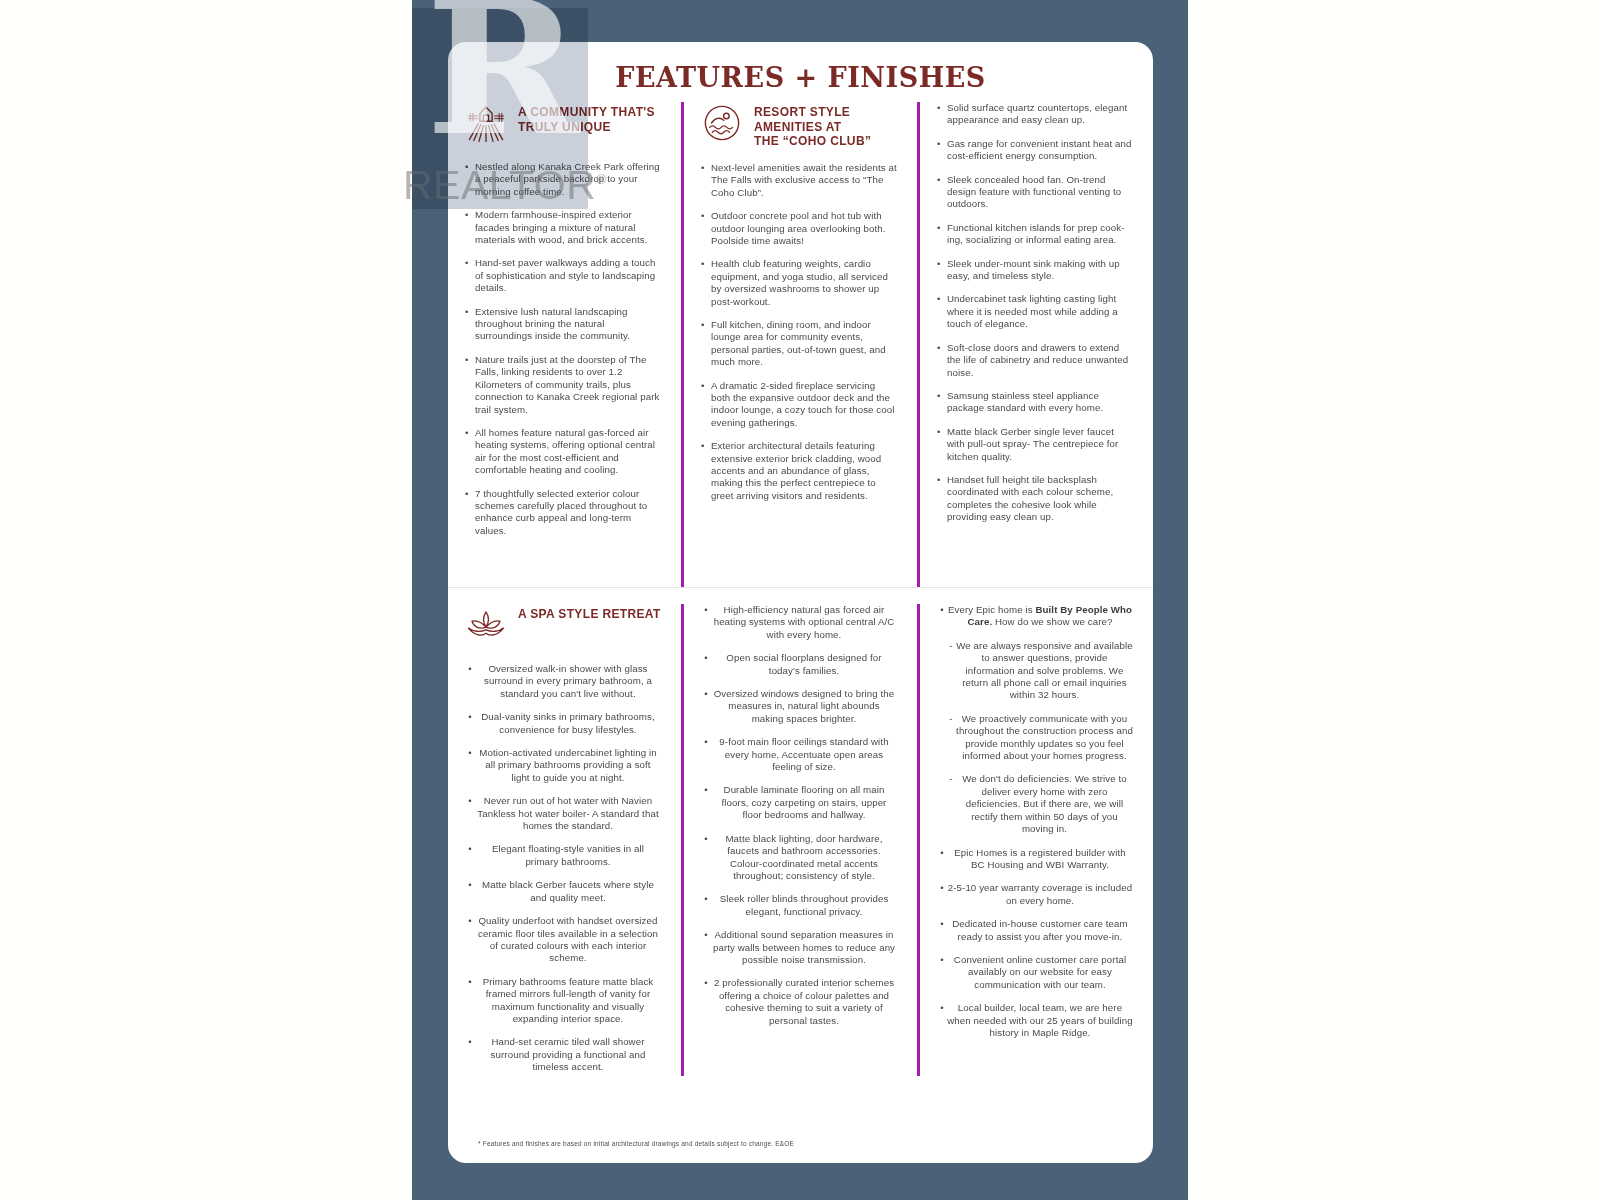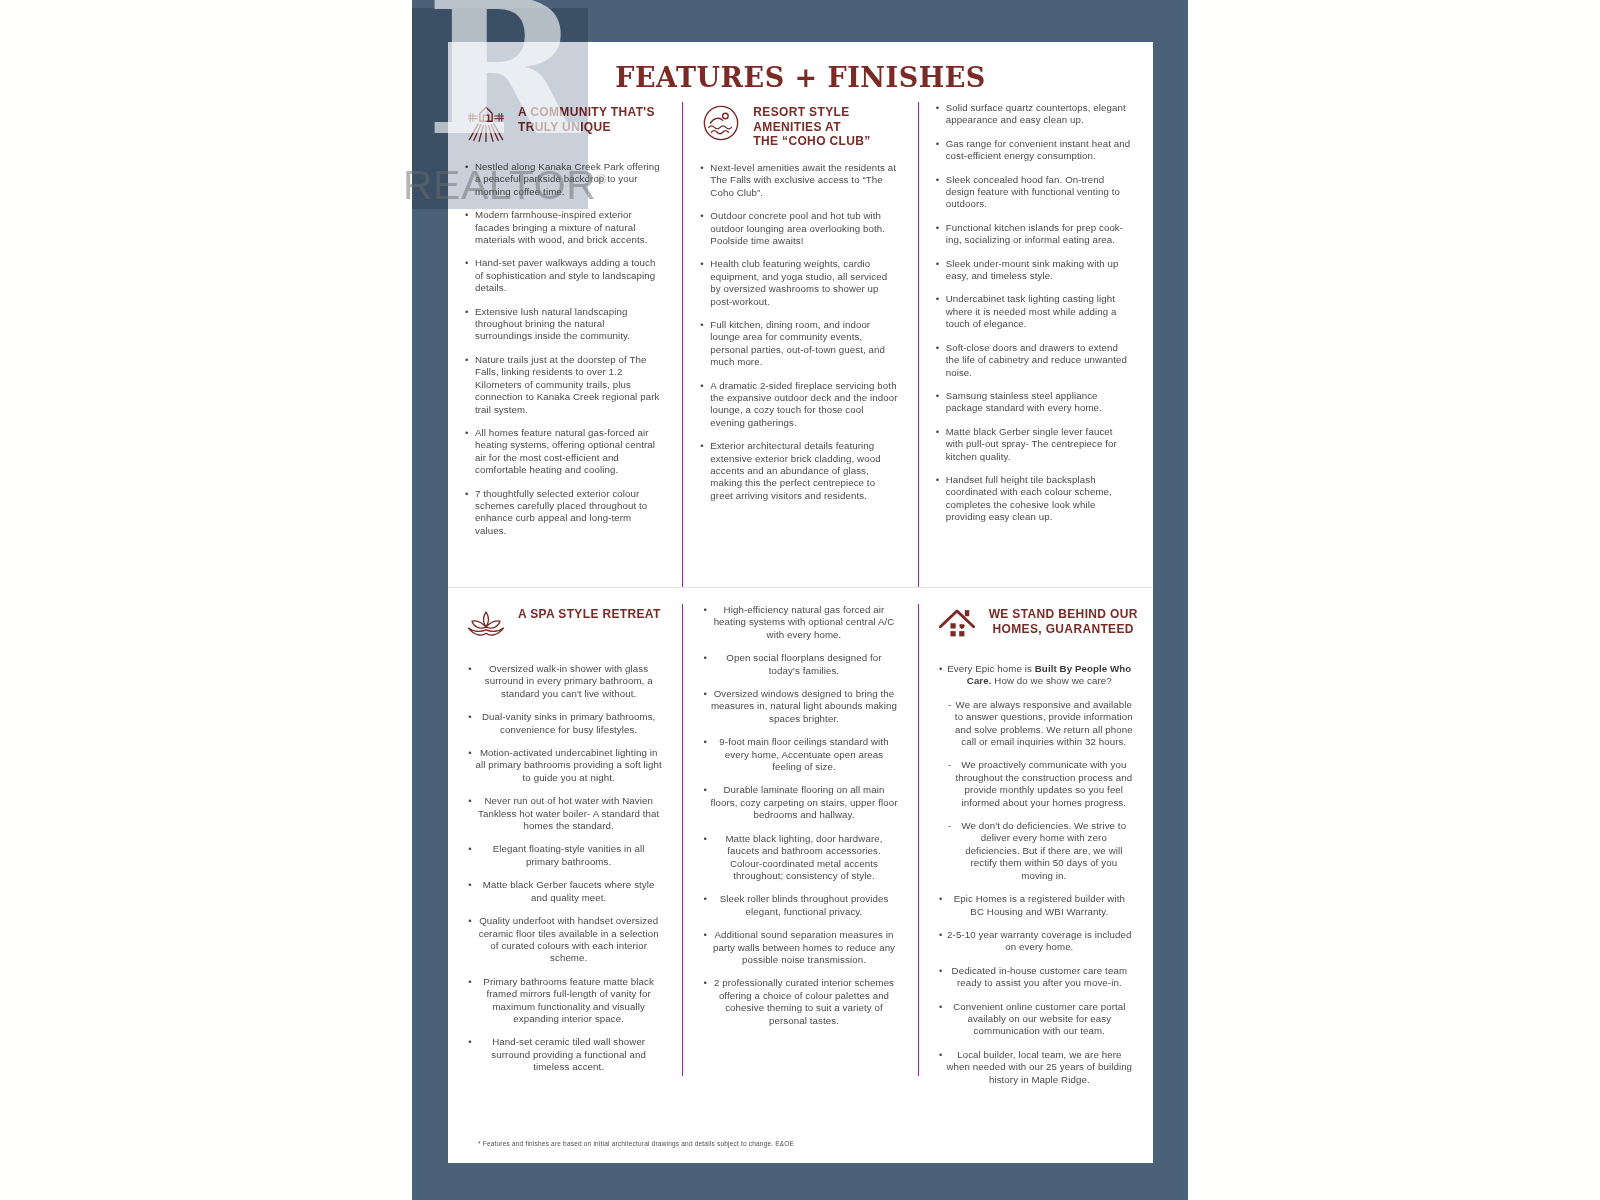--- a/index.html
+++ b/index.html
@@ -1,27 +1,27 @@
 <!DOCTYPE html>
 <html><head>
 <meta charset="utf-8">
 <style>
   html,body{margin:0;padding:0;}
   body{width:1600px;height:1200px;background:#fffffb;font-family:"Liberation Sans",sans-serif;}
   .stage{position:relative;width:1600px;height:1200px;overflow:hidden;background:#fffffb;}
   .mat{position:absolute;left:412px;top:0;width:776px;height:1200px;background:var(--mat,#4b6177);}
-  .page{position:absolute;left:448px;top:42px;width:705px;height:1121px;background:#ffffff;}
+  .page{position:absolute;left:448px;top:42px;width:705px;height:1121px;background:#ffffff;border-radius:18px;}
   .title{position:absolute;top:20px;left:0;width:100%;text-align:center;margin:0;
          font-family:"DejaVu Serif",serif;font-weight:700;font-size:27px;letter-spacing:0.5px;
          color:var(--accent,#7b2422);}
   .row{position:absolute;left:0;width:100%;display:flex;box-sizing:border-box;}
   .row1{top:60px;height:486px;border-bottom:1px solid #e6e5e3;}
   .row2{top:562px;height:472px;text-align:center;}
   .col{flex:1;padding:0 20px 0 17px;box-sizing:border-box;min-width:0;}
-  .col + .col{border-left:1px solid #a21caf;}
+  .col + .col{border-left:3px solid #a21caf;}
   .sec-head{display:flex;gap:11px;margin-bottom:13px;min-height:46px;align-items:flex-start;}
   .sec-icon{width:42px;height:42px;flex:none;display:block;}
   .sec-icon svg{width:42px;height:42px;display:block;}
   .sec-title{font-weight:700;font-size:12px;line-height:1.22;letter-spacing:0.35px;
              color:var(--accent,#7b2a26);padding-top:3px;}
   .sec-title div{white-space:nowrap;}
   .item{display:flex;margin-bottom:11px;font-size:9.7px;line-height:12.4px;color:#4a4a4a;letter-spacing:0.1px;}
   .item .mk{width:10px;flex:none;}
   .item.dash{padding-left:9px;}
   .item .bold{font-weight:700;color:#3c3c3c;}
@@ -267,36 +267,20 @@
               <span class="mk">•</span>
               <span class="tx">Additional sound separation measures in party walls between homes to reduce any possible noise transmission.</span>
             </div>
             <div class="item">
               <span class="mk">•</span>
               <span class="tx">2 professionally curated interior schemes offering a choice of colour palettes and cohesive theming to suit a variety of personal tastes.</span>
             </div>
           </div>
         </div>
         <div class="col">
-          <div class="sec-head">
-            <span class="sec-icon">
-              <svg viewBox="0 0 48 48" fill="none" stroke="#7b2a26">
-    <path d="M5 26 L24 8 L43 26" stroke-width="3.4" stroke-linecap="round" stroke-linejoin="round"></path>
-    <rect x="33" y="7" width="5" height="7" fill="#7b2a26" stroke="none"></rect>
-    <rect x="16.5" y="22" width="6" height="6" fill="#7b2a26" stroke="none"></rect>
-    <path d="M26.5 24.5 a2 2 0 0 1 3.2 -1.2 a2 2 0 0 1 3.2 1.2 q0 2.2 -3.2 4.4 q-3.2 -2.2 -3.2 -4.4 z" fill="#7b2a26" stroke="none"></path>
-    <rect x="16.5" y="31" width="6" height="6" fill="#7b2a26" stroke="none"></rect>
-    <rect x="26.5" y="31" width="6" height="6" fill="#7b2a26" stroke="none"></rect>
-  </svg>
-            </span>
-            <div class="sec-title">
-              <div>WE STAND BEHIND OUR</div>
-              <div>HOMES, GUARANTEED</div>
-            </div>
-          </div>
           <div class="items">
             <div class="item">
               <span class="mk">•</span>
               <span class="tx"><span>Every Epic home is </span><span class="bold">Built By People Who Care.</span><span> How do we show we care?</span></span>
             </div>
             <div class="item dash">
               <span class="mk">-</span>
               <span class="tx">We are always responsive and available to answer questions, provide information and solve problems. We return all phone call or email inquiries within 32 hours.</span>
             </div>
             <div class="item dash">

